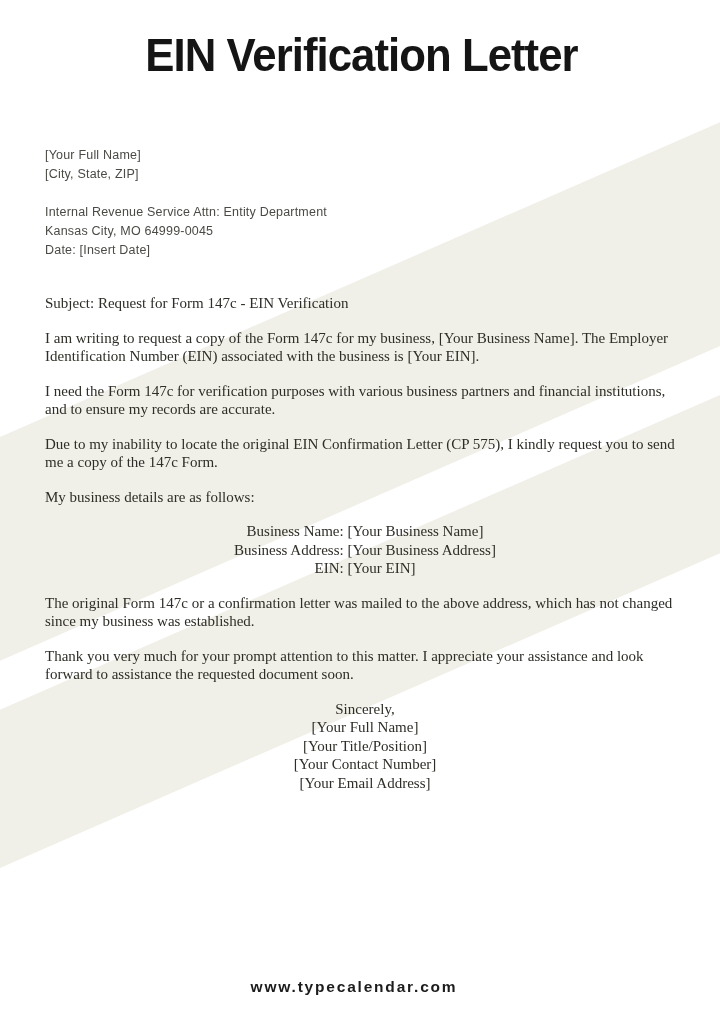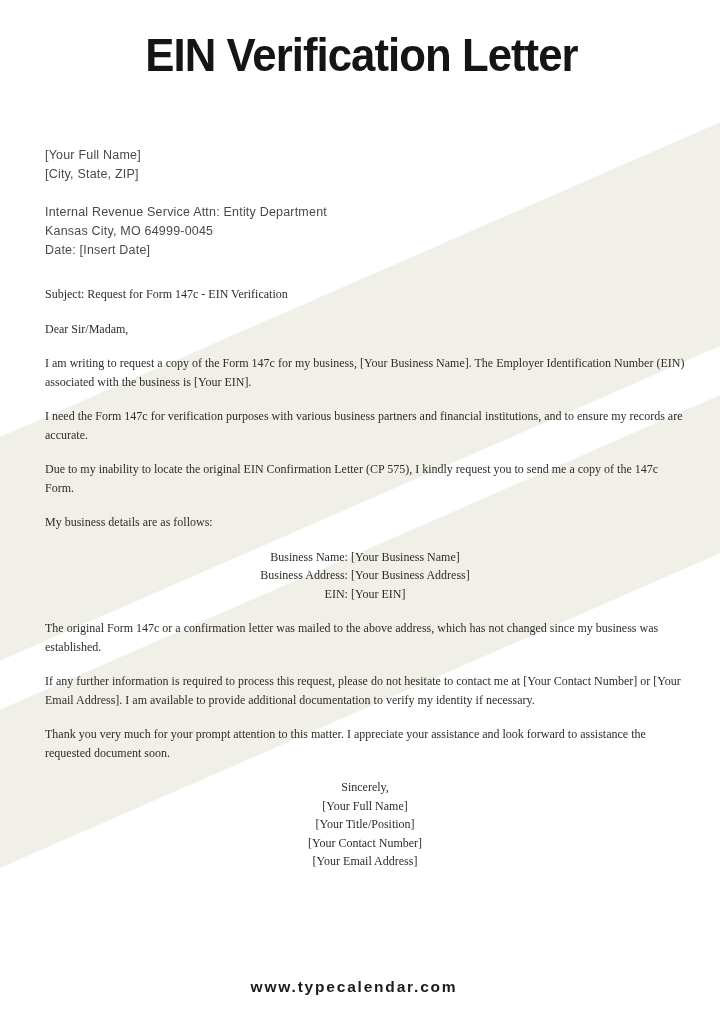--- a/index.html
+++ b/index.html
@@ -48,24 +48,24 @@
   .meta-block {
     font-size: 12.5px;
     line-height: 19px;
     color: #4b4a45;
     letter-spacing: 0.2px;
   }
   .sender { margin-top: 62px; }
   .recipient { margin-top: 19px; }
 
   .letter-body {
-    margin-top: 25px;
+    margin-top: 34px;
     width: 640px;
     font-family: "Liberation Serif", serif;
-    font-size: 12px;
+    font-size: 15px;
     line-height: 18.5px;
     color: #2e2d27;
   }
   .letter-body p { margin: 0 0 16px 0; }
   .lines-block { margin: 0 0 16px 0; text-align: center; }
   .lines-block.last { margin-bottom: 0; }
 
   .footer {
     position: absolute;
     left: 0;
@@ -97,34 +97,32 @@
     </div>
 
     <div class="meta-block recipient">
       <div>Internal Revenue Service Attn: Entity Department</div>
       <div>Kansas City, MO 64999-0045</div>
       <div>Date: [Insert Date]</div>
     </div>
 
     <div class="letter-body">
       <p>Subject: Request for Form 147c - EIN Verification</p>
-      <p>Dear Sir/Madam,</p>
       <p>I am writing to request a copy of the Form 147c for my business, [Your Business Name]. The Employer Identification Number (EIN) associated with the business is [Your EIN].</p>
       <p>I need the Form 147c for verification purposes with various business partners and financial institutions, and to ensure my records are accurate.</p>
       <p>Due to my inability to locate the original EIN Confirmation Letter (CP 575), I kindly request you to send me a copy of the 147c Form.</p>
       <p>My business details are as follows:</p>
 
       <div class="lines-block">
         <div>Business Name: [Your Business Name]</div>
         <div>Business Address: [Your Business Address]</div>
         <div>EIN: [Your EIN]</div>
       </div>
 
       <p>The original Form 147c or a confirmation letter was mailed to the above address, which has not changed since my business was established.</p>
-      <p>If any further information is required to process this request, please do not hesitate to contact me at [Your Contact Number] or [Your Email Address]. I am available to provide additional documentation to verify my identity if necessary.</p>
       <p>Thank you very much for your prompt attention to this matter. I appreciate your assistance and look forward to assistance the requested document soon.</p>
 
       <div class="lines-block last">
         <div>Sincerely,</div>
         <div>[Your Full Name]</div>
         <div>[Your Title/Position]</div>
         <div>[Your Contact Number]</div>
         <div>[Your Email Address]</div>
       </div>
     </div>

